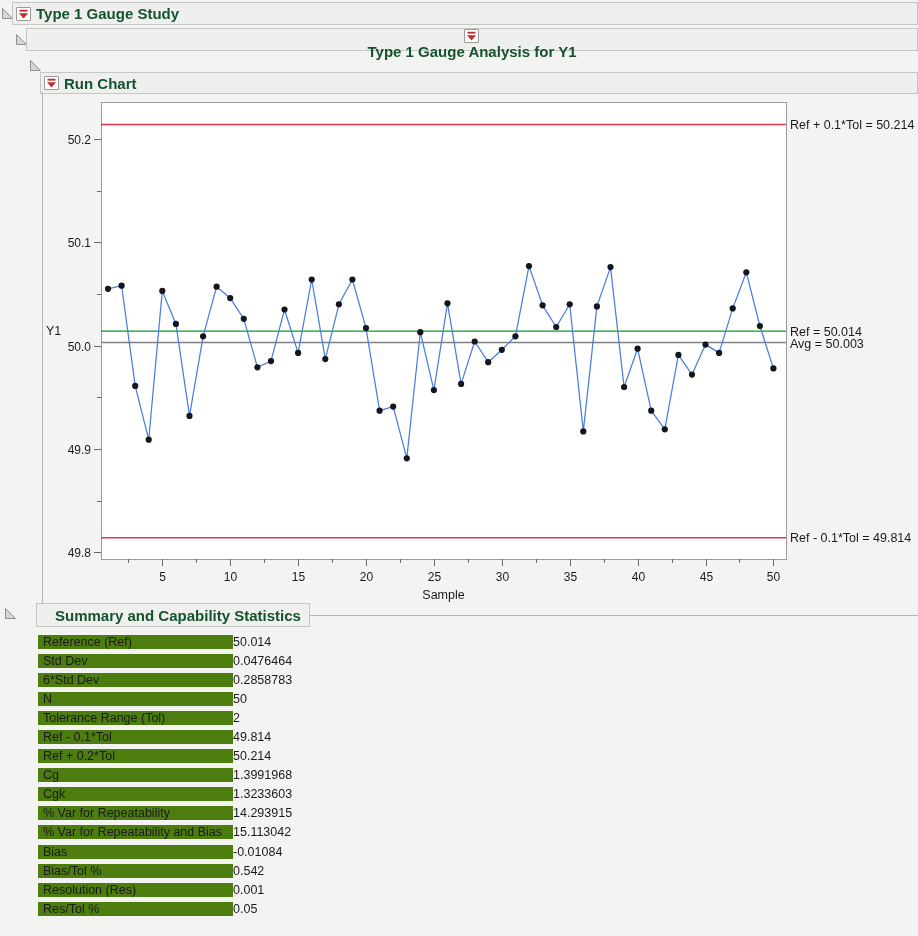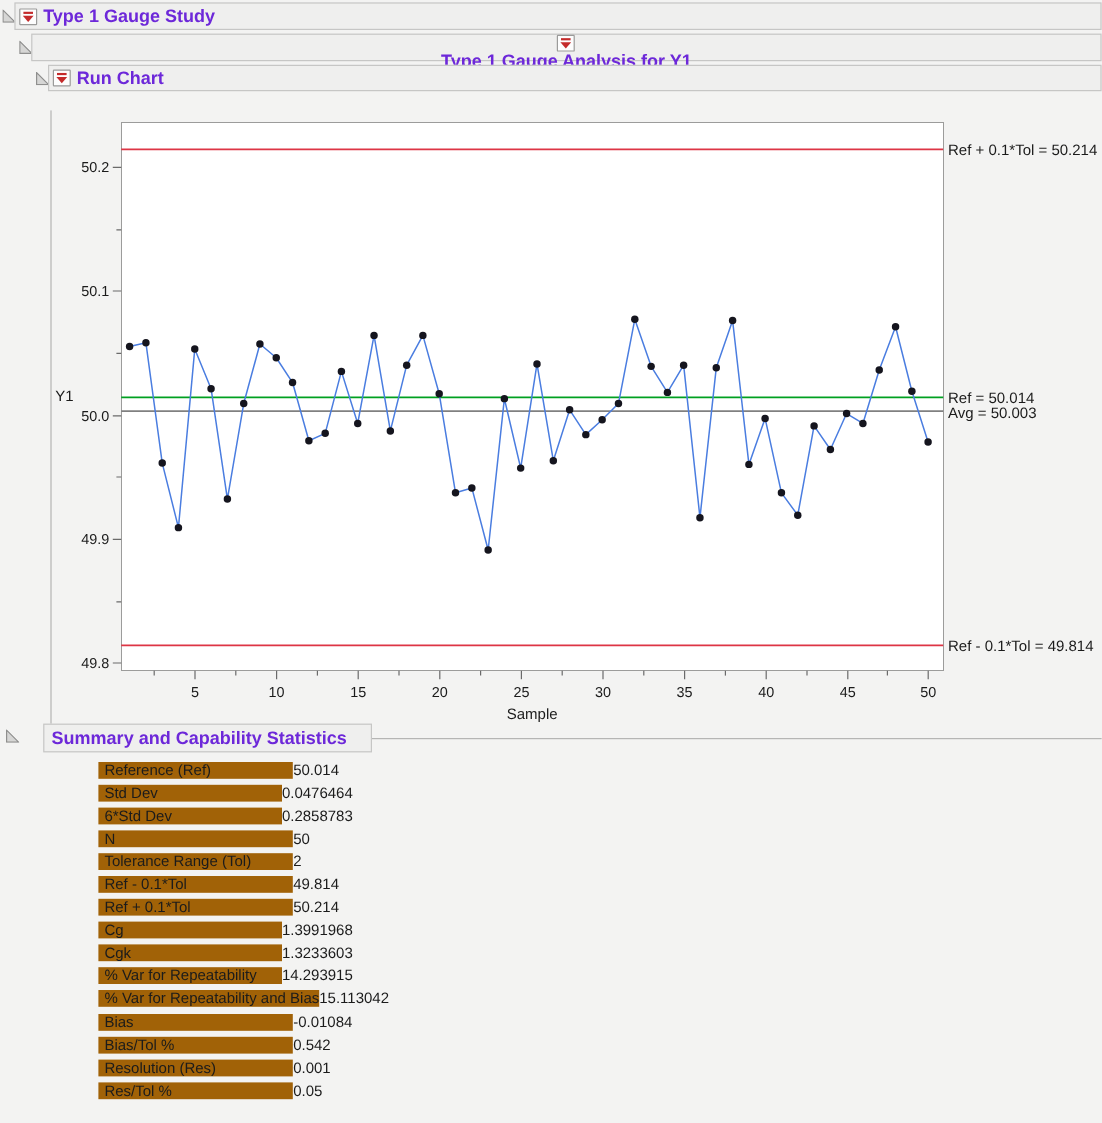--- a/index.html
+++ b/index.html
@@ -6,42 +6,42 @@
   body{
     width:918px;height:936px;position:relative;overflow:hidden;
     background:#f3f3f2;color:#1b1b1b;
     font-family:"Liberation Sans",sans-serif;
   }
   .disc{position:absolute;width:11px;height:11px;cursor:pointer;}
   .outline-bar{
     position:absolute;right:0;background:#efefee;border:1px solid #c6c6c5;
     box-sizing:border-box;display:flex;align-items:center;
   }
-  .outline-title{font-weight:bold;font-size:15px;color:#6d28d9;white-space:nowrap;cursor:default;text-align:center;}
+  .outline-title{font-weight:bold;font-size:15px;color:#14532d;white-space:nowrap;cursor:default;text-align:center;}
   .redbtn{
     width:15px;height:14px;background:#fdfdfd;border:1px solid #9b9b9a;border-radius:1px;
     padding:0;margin:0 5px 0 3px;display:flex;align-items:center;justify-content:center;cursor:pointer;
     flex:0 0 auto;
   }
   #bar-l1{left:12px;top:2px;height:23px;}
   #bar-l2{left:26px;top:28px;height:23px;flex-direction:column;}
-  #bar-l3{left:40px;top:54px;height:22px;}
-  #bar-summary{left:36px;top:603px;height:24px;width:274px;right:auto;padding-left:6px;}
+  #bar-l3{left:40px;top:72px;height:22px;}
+  #bar-summary{left:36px;top:603px;height:24px;width:274px;right:auto;padding-left:18px;}
   #disc-l1{left:2px;top:8px;}
   #disc-l2{left:16px;top:34px;}
   #disc-l3{left:30px;top:60px;}
   #disc-summary{left:5px;top:608px;}
   #chart-area{
     position:absolute;left:42px;top:92px;width:876px;height:524px;
     border-left:1px solid #b5b5b4;border-bottom:1px solid #b5b5b4;box-sizing:border-box;text-align:right;
   }
   #run-chart{display:block;}
   #stats-table{position:absolute;left:38px;top:632px;width:256px;}
   .srow{display:flex;height:19.1px;align-items:center;font-size:12.5px;}
-  .slabel{width:195px;background:#a16207;padding-left:5px;box-sizing:border-box;white-space:nowrap;margin-left:44px;}
+  .slabel{width:195px;background:#4d7c0f;padding-left:5px;box-sizing:border-box;white-space:nowrap;}
   .svalue{width:60px;text-align:left;white-space:nowrap;}
   svg text{font-family:"Liberation Sans",sans-serif;}
 </style>
 </head>
 <body>
 
 <svg id="disc-l1" class="disc" viewBox="0 0 11 11">
   <polygon points="0.5,0.5 0.5,10.5 10.5,10.5" fill="#d6d6d5" stroke="#8f8f8e" stroke-width="1"></polygon>
 </svg>
 <div id="bar-l1" class="outline-bar">
@@ -217,21 +217,21 @@
     </div>
     <div class="srow">
       <div class="slabel">Tolerance Range (Tol)</div>
       <div class="svalue">2</div>
     </div>
     <div class="srow">
       <div class="slabel">Ref - 0.1*Tol</div>
       <div class="svalue">49.814</div>
     </div>
     <div class="srow">
-      <div class="slabel">Ref + 0.1*Tol</div>
+      <div class="slabel">Ref + 0.2*Tol</div>
       <div class="svalue">50.214</div>
     </div>
     <div class="srow">
       <div class="slabel">Cg</div>
       <div class="svalue">1.3991968</div>
     </div>
     <div class="srow">
       <div class="slabel">Cgk</div>
       <div class="svalue">1.3233603</div>
     </div>

